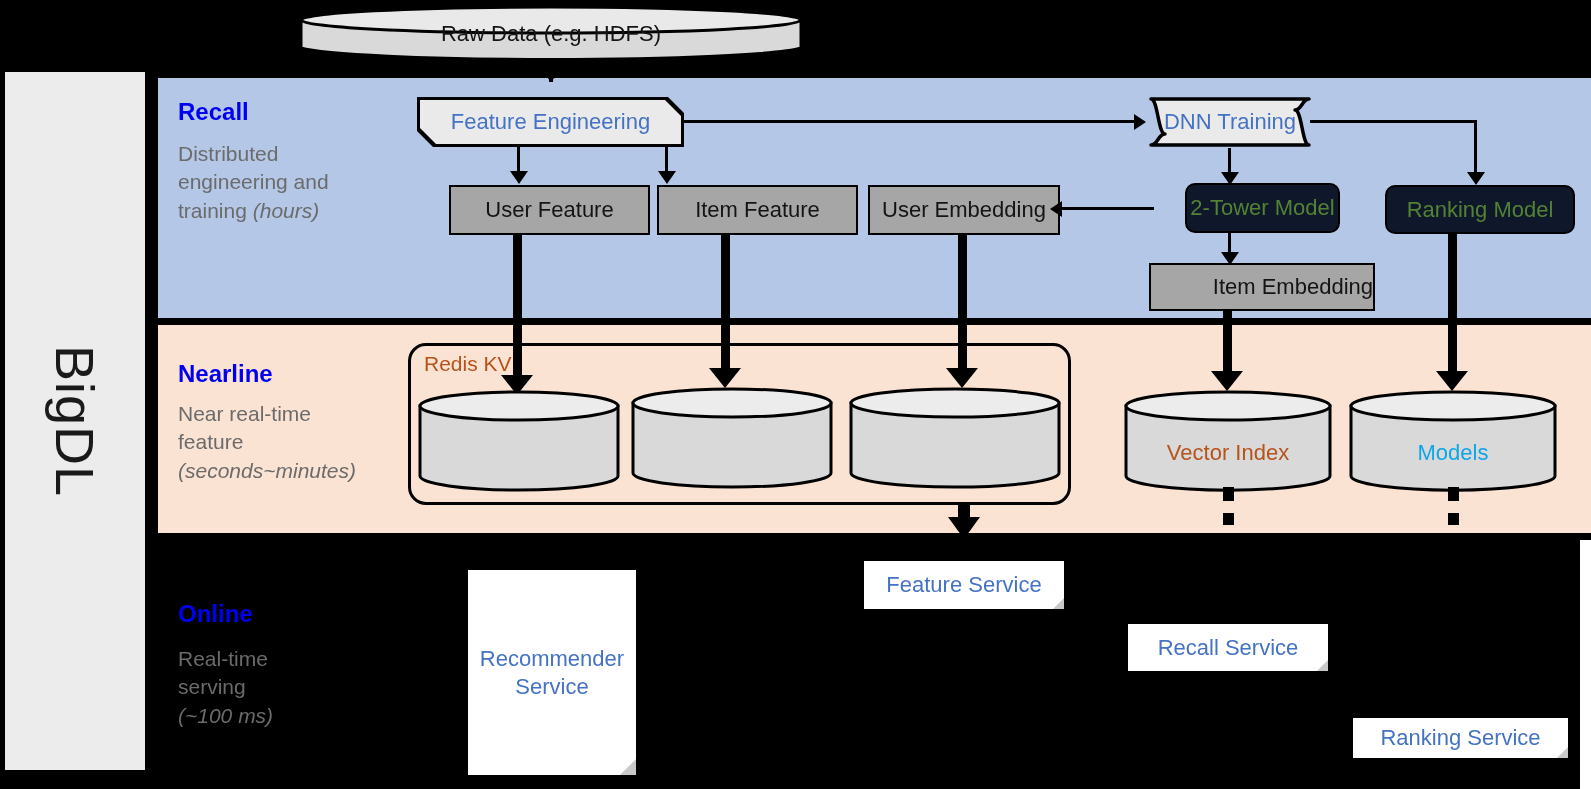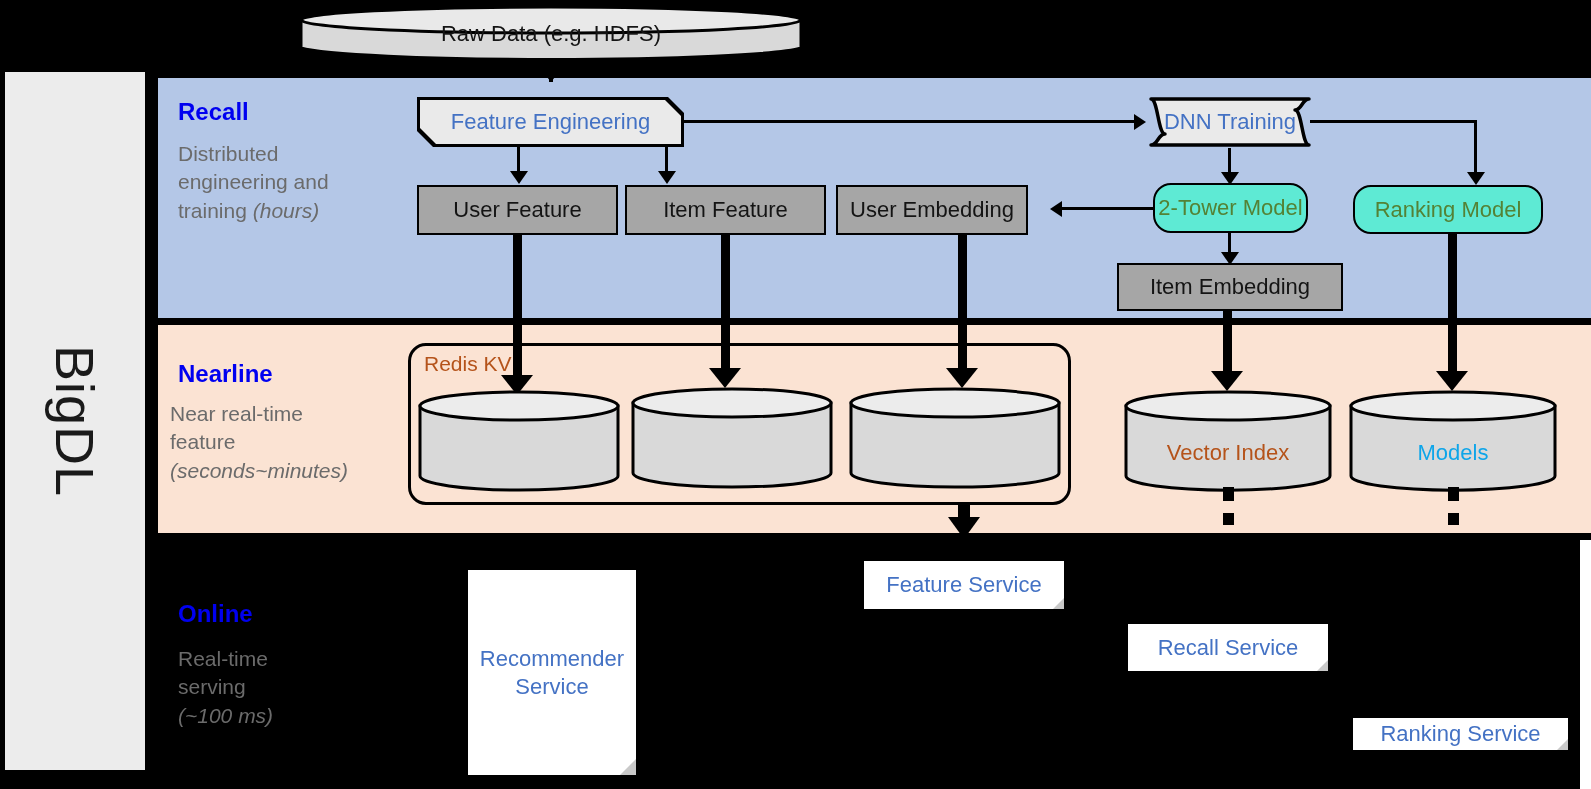--- a/index.html
+++ b/index.html
@@ -19,31 +19,31 @@
       font-family:"Liberation Sans", sans-serif;font-weight:300;}
 
   
   .band-title{position:absolute;color:#0000f0;font-size:24px;font-weight:600;white-space:nowrap;}
   .band-desc{position:absolute;color:#6b6b6b;font-size:21px;line-height:1.35;width:220px;}
   .band-desc i{font-style:italic;}
 
   #t-offline{left:178px;top:98px;}
   #d-offline{left:178px;top:140px;}
   #t-nearline{left:178px;top:360px;}
-  #d-nearline{left:170px;top:400px;}
+  #d-nearline{left:178px;top:400px;}
   #t-online{left:178px;top:600px;}
   #d-online{left:178px;top:645px;}
 
   
   .node{position:absolute;box-sizing:border-box;display:flex;align-items:center;
-        justify-content:center;text-align:center;line-height:1.15;}
+        justify-content:center;text-align:center;line-height:1.15;margin-left:32px;}
 
   .gray-box{background:#a6a6a6;border:2.5px solid #000;color:#141414;font-size:22px;}
 
-  .round-box{background:#5eead4;border:2.5px solid #000;border-radius:18px;
+  .round-box{background:#0f172a;border:2.5px solid #000;border-radius:10px;
              color:#548235;font-size:22px;}
 
   
   .card-shape{background:#eaeaea;color:#4472c4;font-size:22px;
       clip-path:polygon(0 0, calc(100% - 16px) 0, 100% 16px, 100% 100%, 16px 100%, 0 calc(100% - 16px));
       border:none;}
   .card-shape-outer{background:#000;
       clip-path:polygon(0 0, calc(100% - 16px) 0, 100% 16px, 100% 100%, 16px 100%, 0 calc(100% - 16px));
       padding:3px;box-sizing:border-box;position:absolute;}
   .card-shape-inner{width:100%;height:100%;display:flex;align-items:center;justify-content:center;}
@@ -176,21 +176,21 @@
   <div class="ln thin-h" style="left:1062px;top:207px;width:92px;height:3px;"></div>
   <div class="arrow-left" style="left:1050px;top:201px;"></div>
 
   <div class="node round-box" style="left:1353px;top:185px;width:190px;height:49px;">
     <span>Ranking Model</span>
   </div>
 
   <div class="ln thin-v" style="left:1228px;top:233px;width:3px;height:24px;"></div>
   <div class="arrow-down" style="left:1221px;top:252px;"></div>
 
-  <div class="node gray-box" style="left:1117px;top:263px;width:226px;height:48px;">
+  <div class="node gray-box" style="left:1117px;top:263px;width:226px;height:48px;justify-content:flex-end;">
     <span>Item Embedding</span>
   </div>
 
   <div class="ln thick-v" style="left:513px;top:235px;width:9px;height:148px;"></div>
   <div class="arrow-down-big" style="left:501px;top:375px;"></div>
 
   <div class="ln thick-v" style="left:721px;top:235px;width:9px;height:141px;"></div>
   <div class="arrow-down-big" style="left:709px;top:368px;"></div>
 
   <div class="ln thick-v" style="left:958px;top:235px;width:9px;height:141px;"></div>
@@ -257,20 +257,20 @@
   <div class="doc" style="left:864px;top:561px;width:200px;height:48px;">
     <span>Feature Service</span>
     <span class="fold2" style="border-left-width:11px;border-bottom-width:11px;"></span>
   </div>
 
   <div class="doc" style="left:1128px;top:624px;width:200px;height:47px;">
     <span>Recall Service</span>
     <span class="fold2" style="border-left-width:11px;border-bottom-width:11px;"></span>
   </div>
 
-  <div class="doc" style="left:1353px;top:718px;width:215px;height:32px;">
+  <div class="doc" style="left:1353px;top:718px;width:215px;height:40px;">
     <span>Ranking Service</span>
     <span class="fold2" style="border-left-width:11px;border-bottom-width:11px;"></span>
   </div>
 
   <div style="position:absolute;left:1580px;top:540px;width:11px;height:249px;background:#fff;"></div>
 
 </div>
 
 </body></html>

